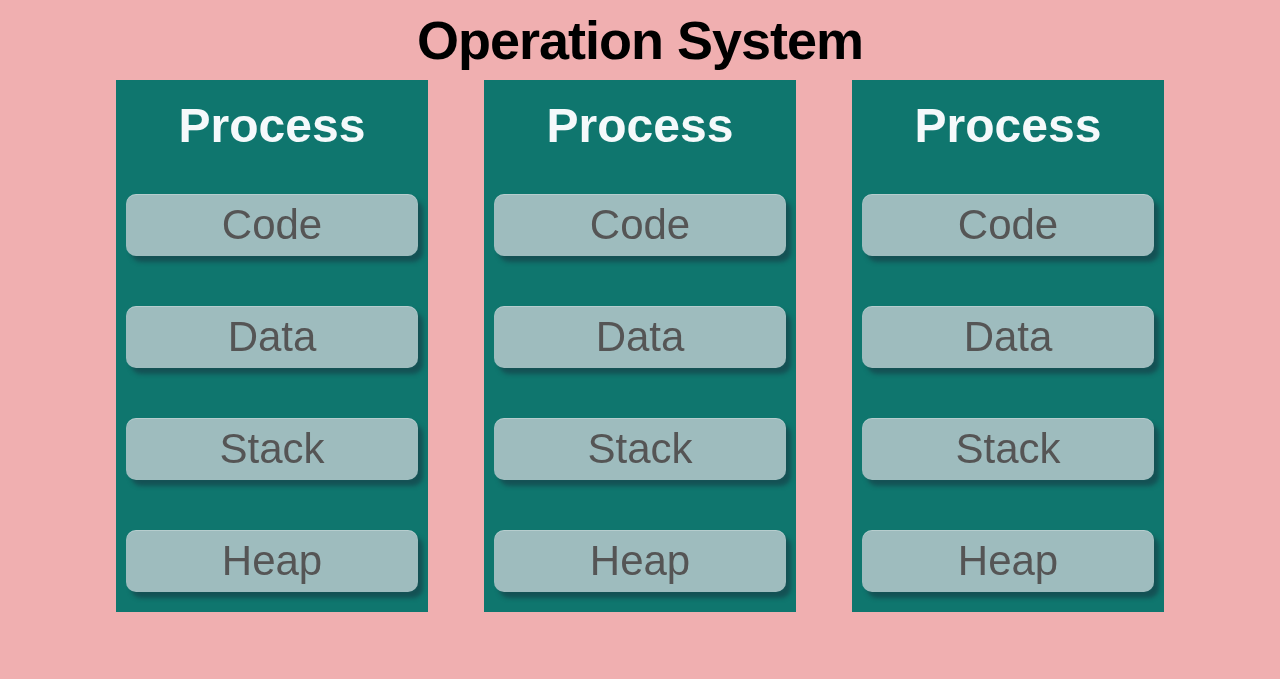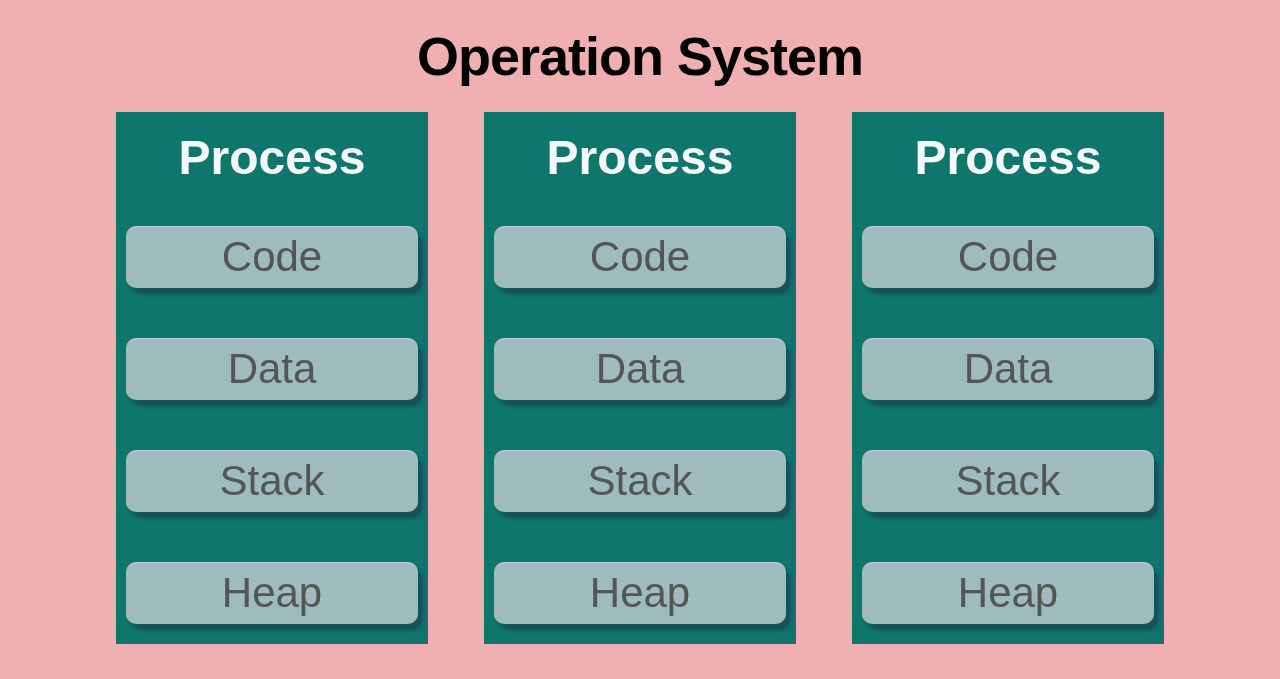--- a/index.html
+++ b/index.html
@@ -11,21 +11,21 @@
     background: #e9e9e9;
   }
   .canvas {
     position: relative;
     width: 1280px;
     height: 679px;
     background: #f0afb0;
     overflow: hidden;
   }
   .os-title {
-    height: 112px;
+    height: 80px;
     display: flex;
     align-items: center;
     justify-content: center;
     font-size: 54px;
     font-weight: 700;
     letter-spacing: -1px;
     color: #000000;
   }
   .columns {
     display: flex;

